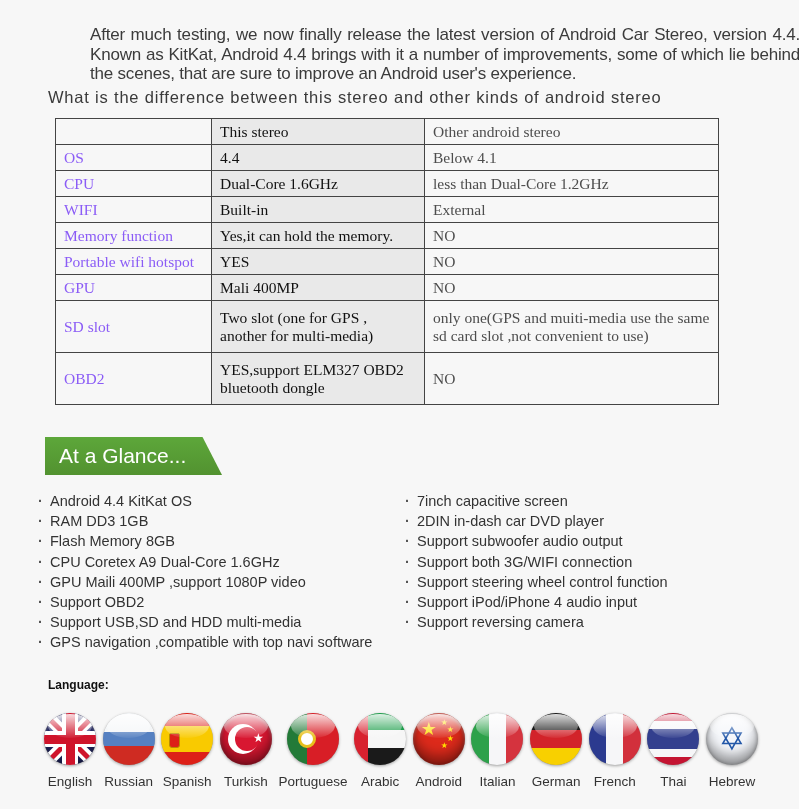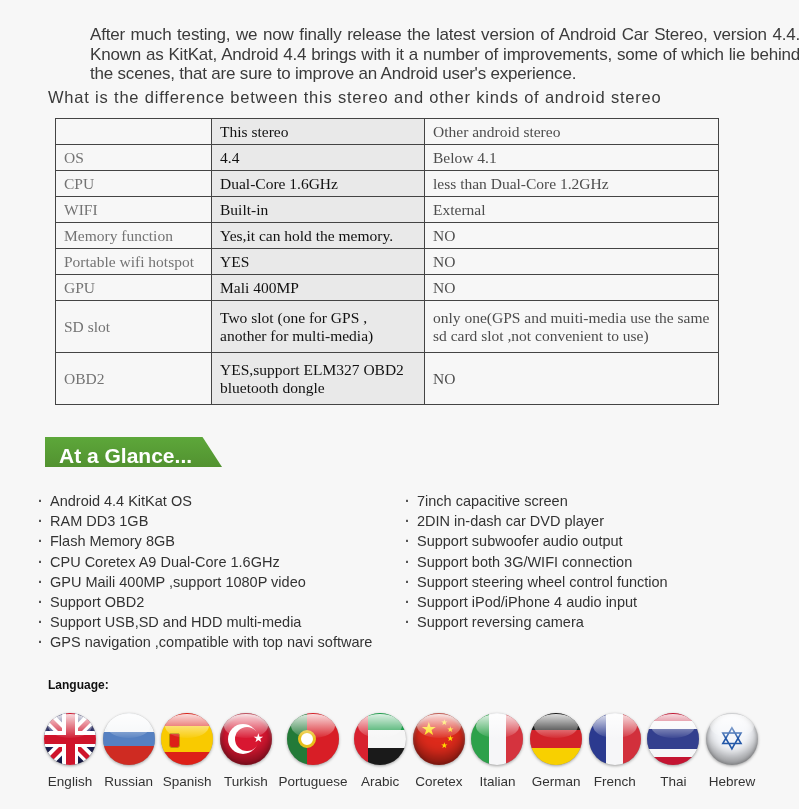--- a/index.html
+++ b/index.html
@@ -28,30 +28,30 @@
     position:absolute; left:55px; top:118px; width:663px;
     border-collapse:collapse; table-layout:fixed;
     font-family:"Liberation Serif", serif; font-size:15.5px;
   }
   table.compare td {
     border:1px solid #444; padding:2px 8px; vertical-align:middle;
     overflow:hidden;
   }
   table.compare tr { height:26px; }
   table.compare tr.tall { height:52px; }
-  td.c1 { color:#737373; }
+  td.c1 { color:#8b5cf6; }
   td.c2 { background:#e9e9e9; color:#111;margin-left:17px; }
   td.c3 { color:#4d4d4d; }
 
   
   .glance-banner {
-    position:absolute; left:45px; top:437px; width:177px; height:30px;
+    position:absolute; left:45px; top:437px; width:177px; height:38px;
     background:linear-gradient(180deg,#5da73a 0%,#529230 100%);
     clip-path:polygon(0 0, 89% 0, 100% 100%, 0 100%);
-    color:#fff; font-size:21px; font-weight:bold; line-height:38px;
+    color:#fff; font-size:21px; font-weight:normal; line-height:38px;
     padding-left:14px; box-sizing:border-box;
   }
 
   
   .features {
     position:absolute; left:36px; top:491px; width:740px; display:flex;
   }
   .features .col-left { width:367px; }
   .features .col-right { flex:1; }
   .features ul { list-style:none; margin:0; padding:0; }
@@ -329,21 +329,21 @@
   </div>
 
   <div class="flag-item">
     <div class="flag cn">
       <span class="big">★</span>
       <span class="sm sm1">★</span>
       <span class="sm sm2">★</span>
       <span class="sm sm3">★</span>
       <span class="sm sm4">★</span>
     </div>
-    <div class="flag-label">Coretex</div>
+    <div class="flag-label">Android</div>
   </div>
 
   <div class="flag-item">
     <div class="flag it">
       <span class="sv v1"></span>
         <span class="sv v2"></span>
         <span class="sv v3"></span>
     </div>
     <div class="flag-label">Italian</div>
   </div>

